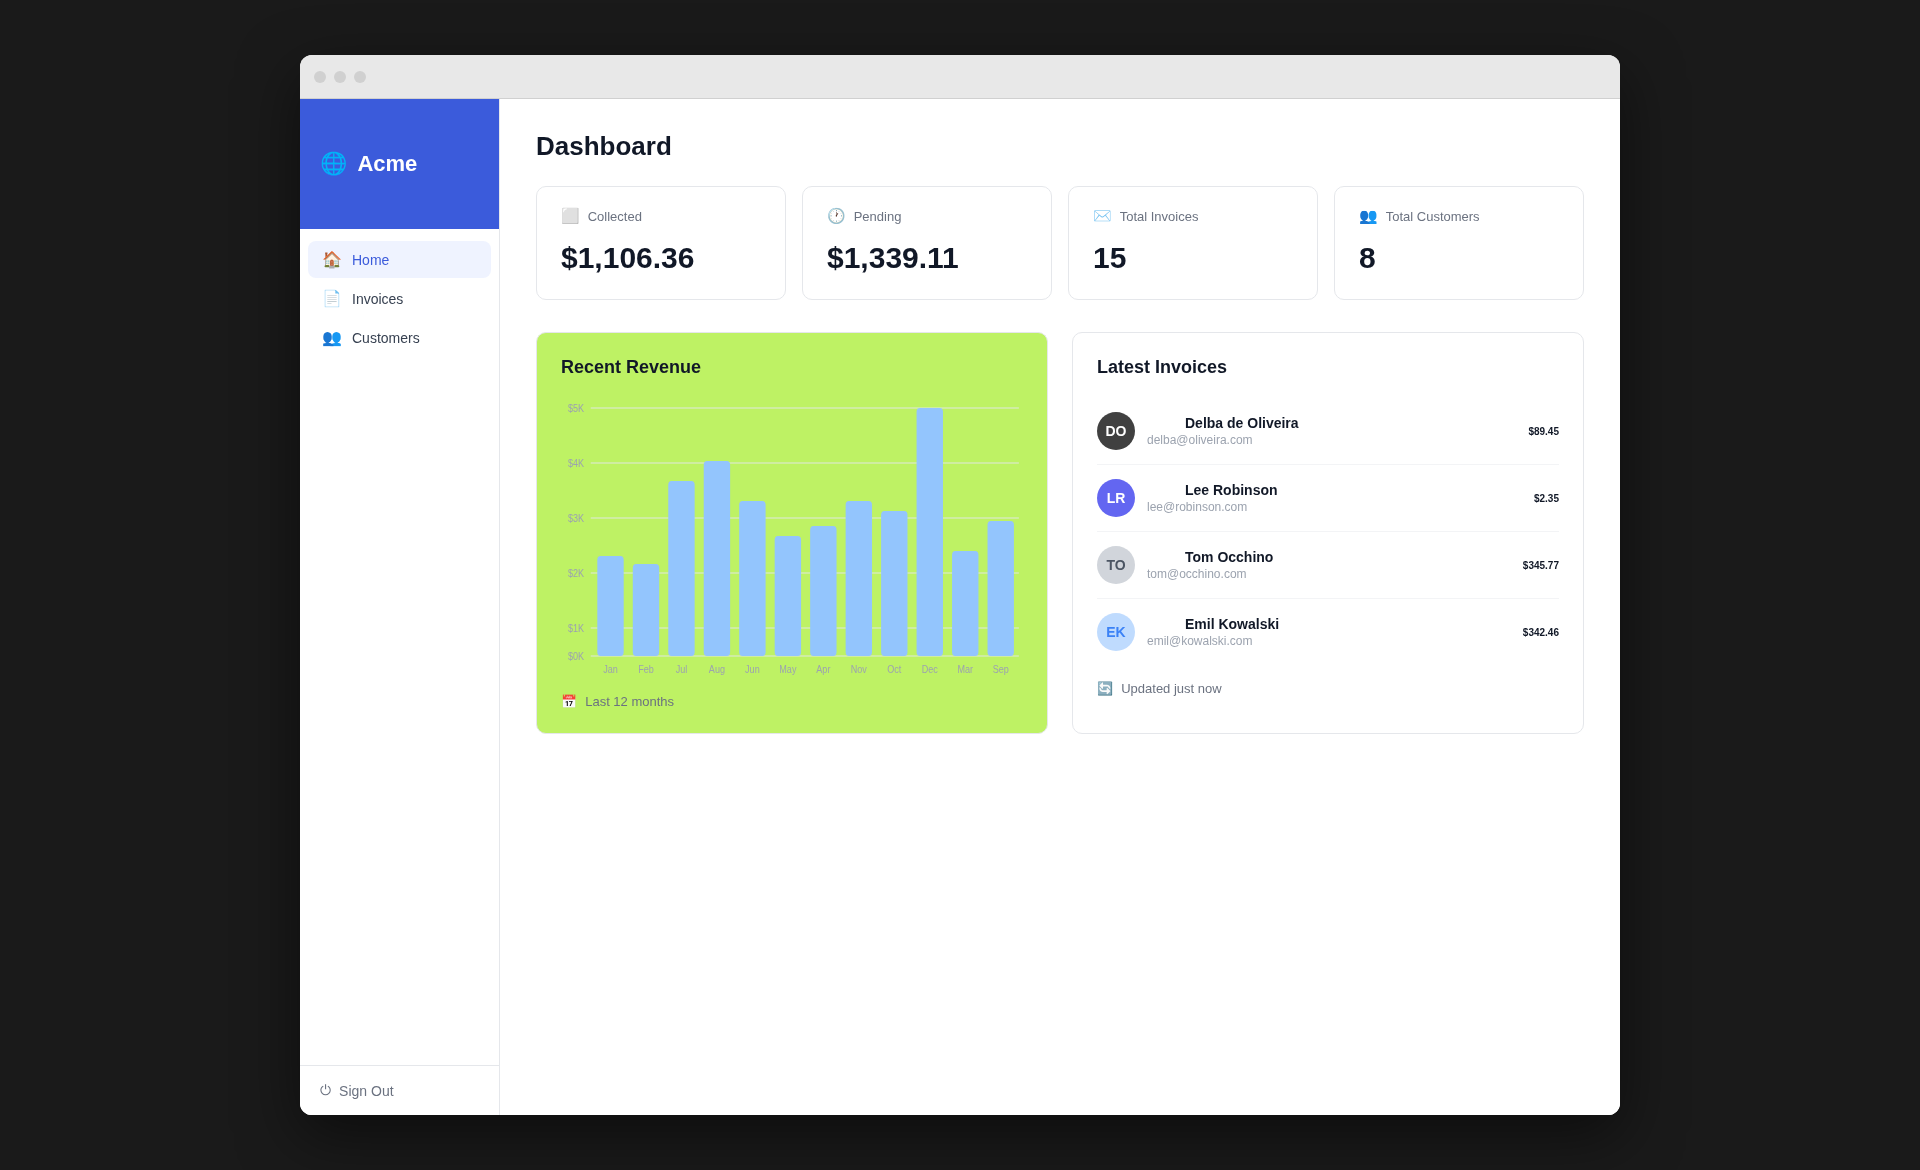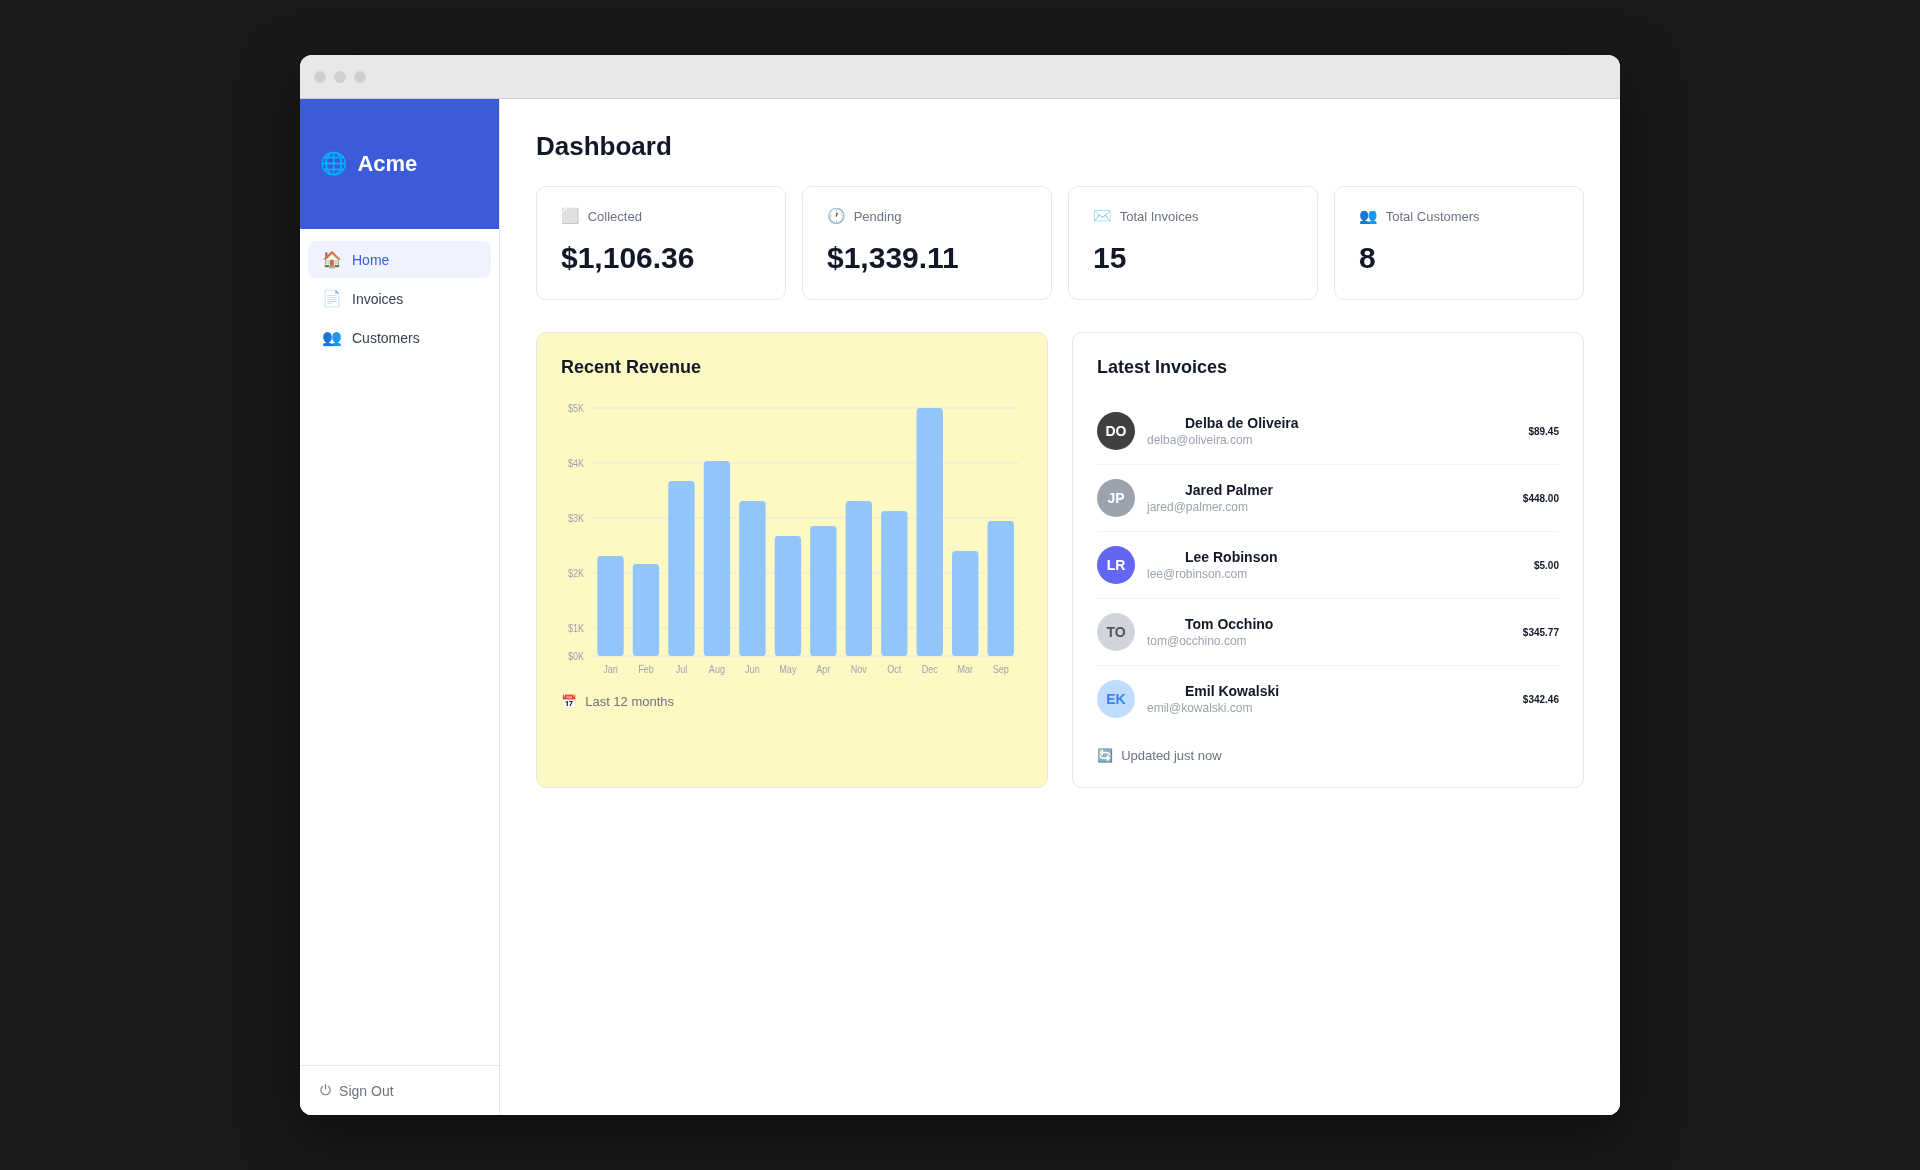--- a/index.html
+++ b/index.html
@@ -149,21 +149,21 @@
       font-weight: 700;
       color: #111827;
       margin-top: 10px;
     }
     .bottom-section {
       display: grid;
       grid-template-columns: 1fr 1fr;
       gap: 24px;
     }
     .chart-card {
-      background: #fef9c3;
+      background: #bef264;
       border: 1px solid #e5e7eb;
       border-radius: 10px;
       padding: 24px;
     }
     .section-title {
       font-size: 18px;
       font-weight: 700;
       color: #111827;
       margin-bottom: 20px;
     }
@@ -382,34 +382,26 @@
           <div id="invoice-list">
               <div class="invoice-item">
     <div class="avatar avatar-delba">DO</div>
     <div class="invoice-info">
       <div class="invoice-name">Delba de Oliveira</div>
       <div class="invoice-email">delba@oliveira.com</div>
     </div>
     <div class="invoice-amount">$89.45</div>
   </div>
               <div class="invoice-item">
-    <div class="avatar avatar-jared">JP</div>
-    <div class="invoice-info">
-      <div class="invoice-name">Jared Palmer</div>
-      <div class="invoice-email">jared@palmer.com</div>
-    </div>
-    <div class="invoice-amount">$448.00</div>
-  </div>
-              <div class="invoice-item">
     <div class="avatar avatar-lee">LR</div>
     <div class="invoice-info">
       <div class="invoice-name">Lee Robinson</div>
       <div class="invoice-email">lee@robinson.com</div>
     </div>
-    <div class="invoice-amount">$5.00</div>
+    <div class="invoice-amount">$2.35</div>
   </div>
               <div class="invoice-item">
     <div class="avatar avatar-tom">TO</div>
     <div class="invoice-info">
       <div class="invoice-name">Tom Occhino</div>
       <div class="invoice-email">tom@occhino.com</div>
     </div>
     <div class="invoice-amount">$345.77</div>
   </div>
               <div class="invoice-item">

